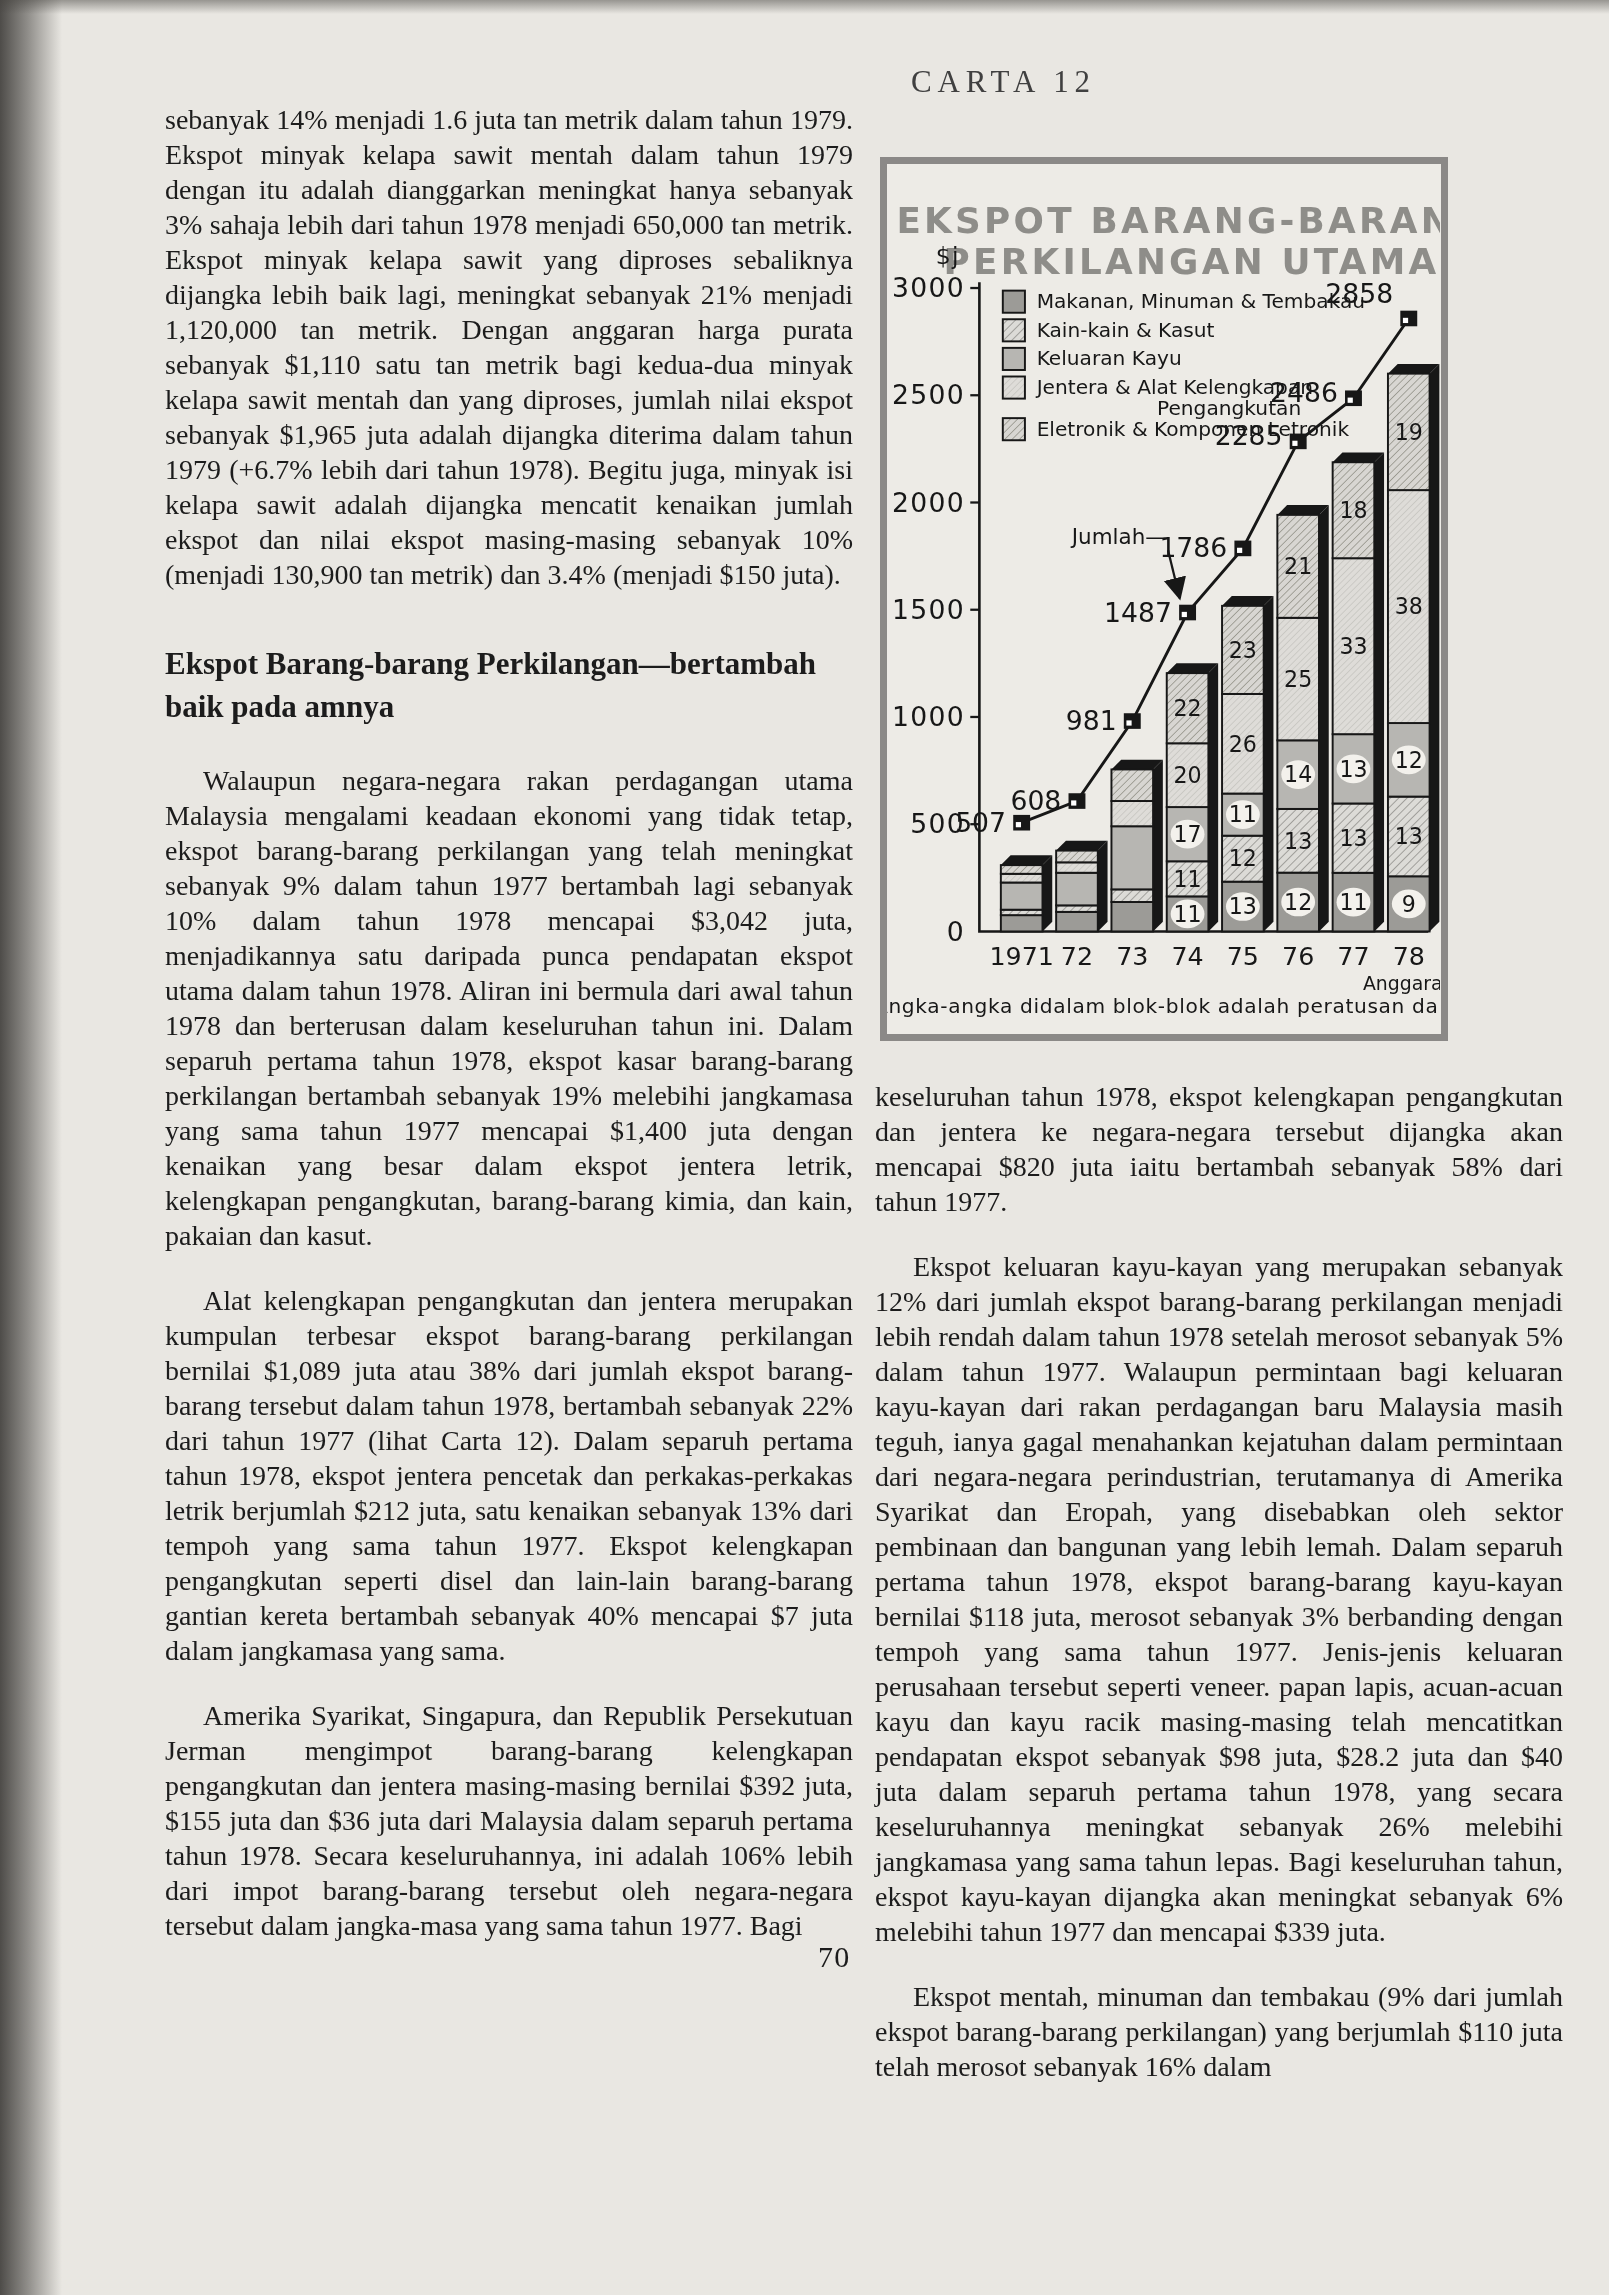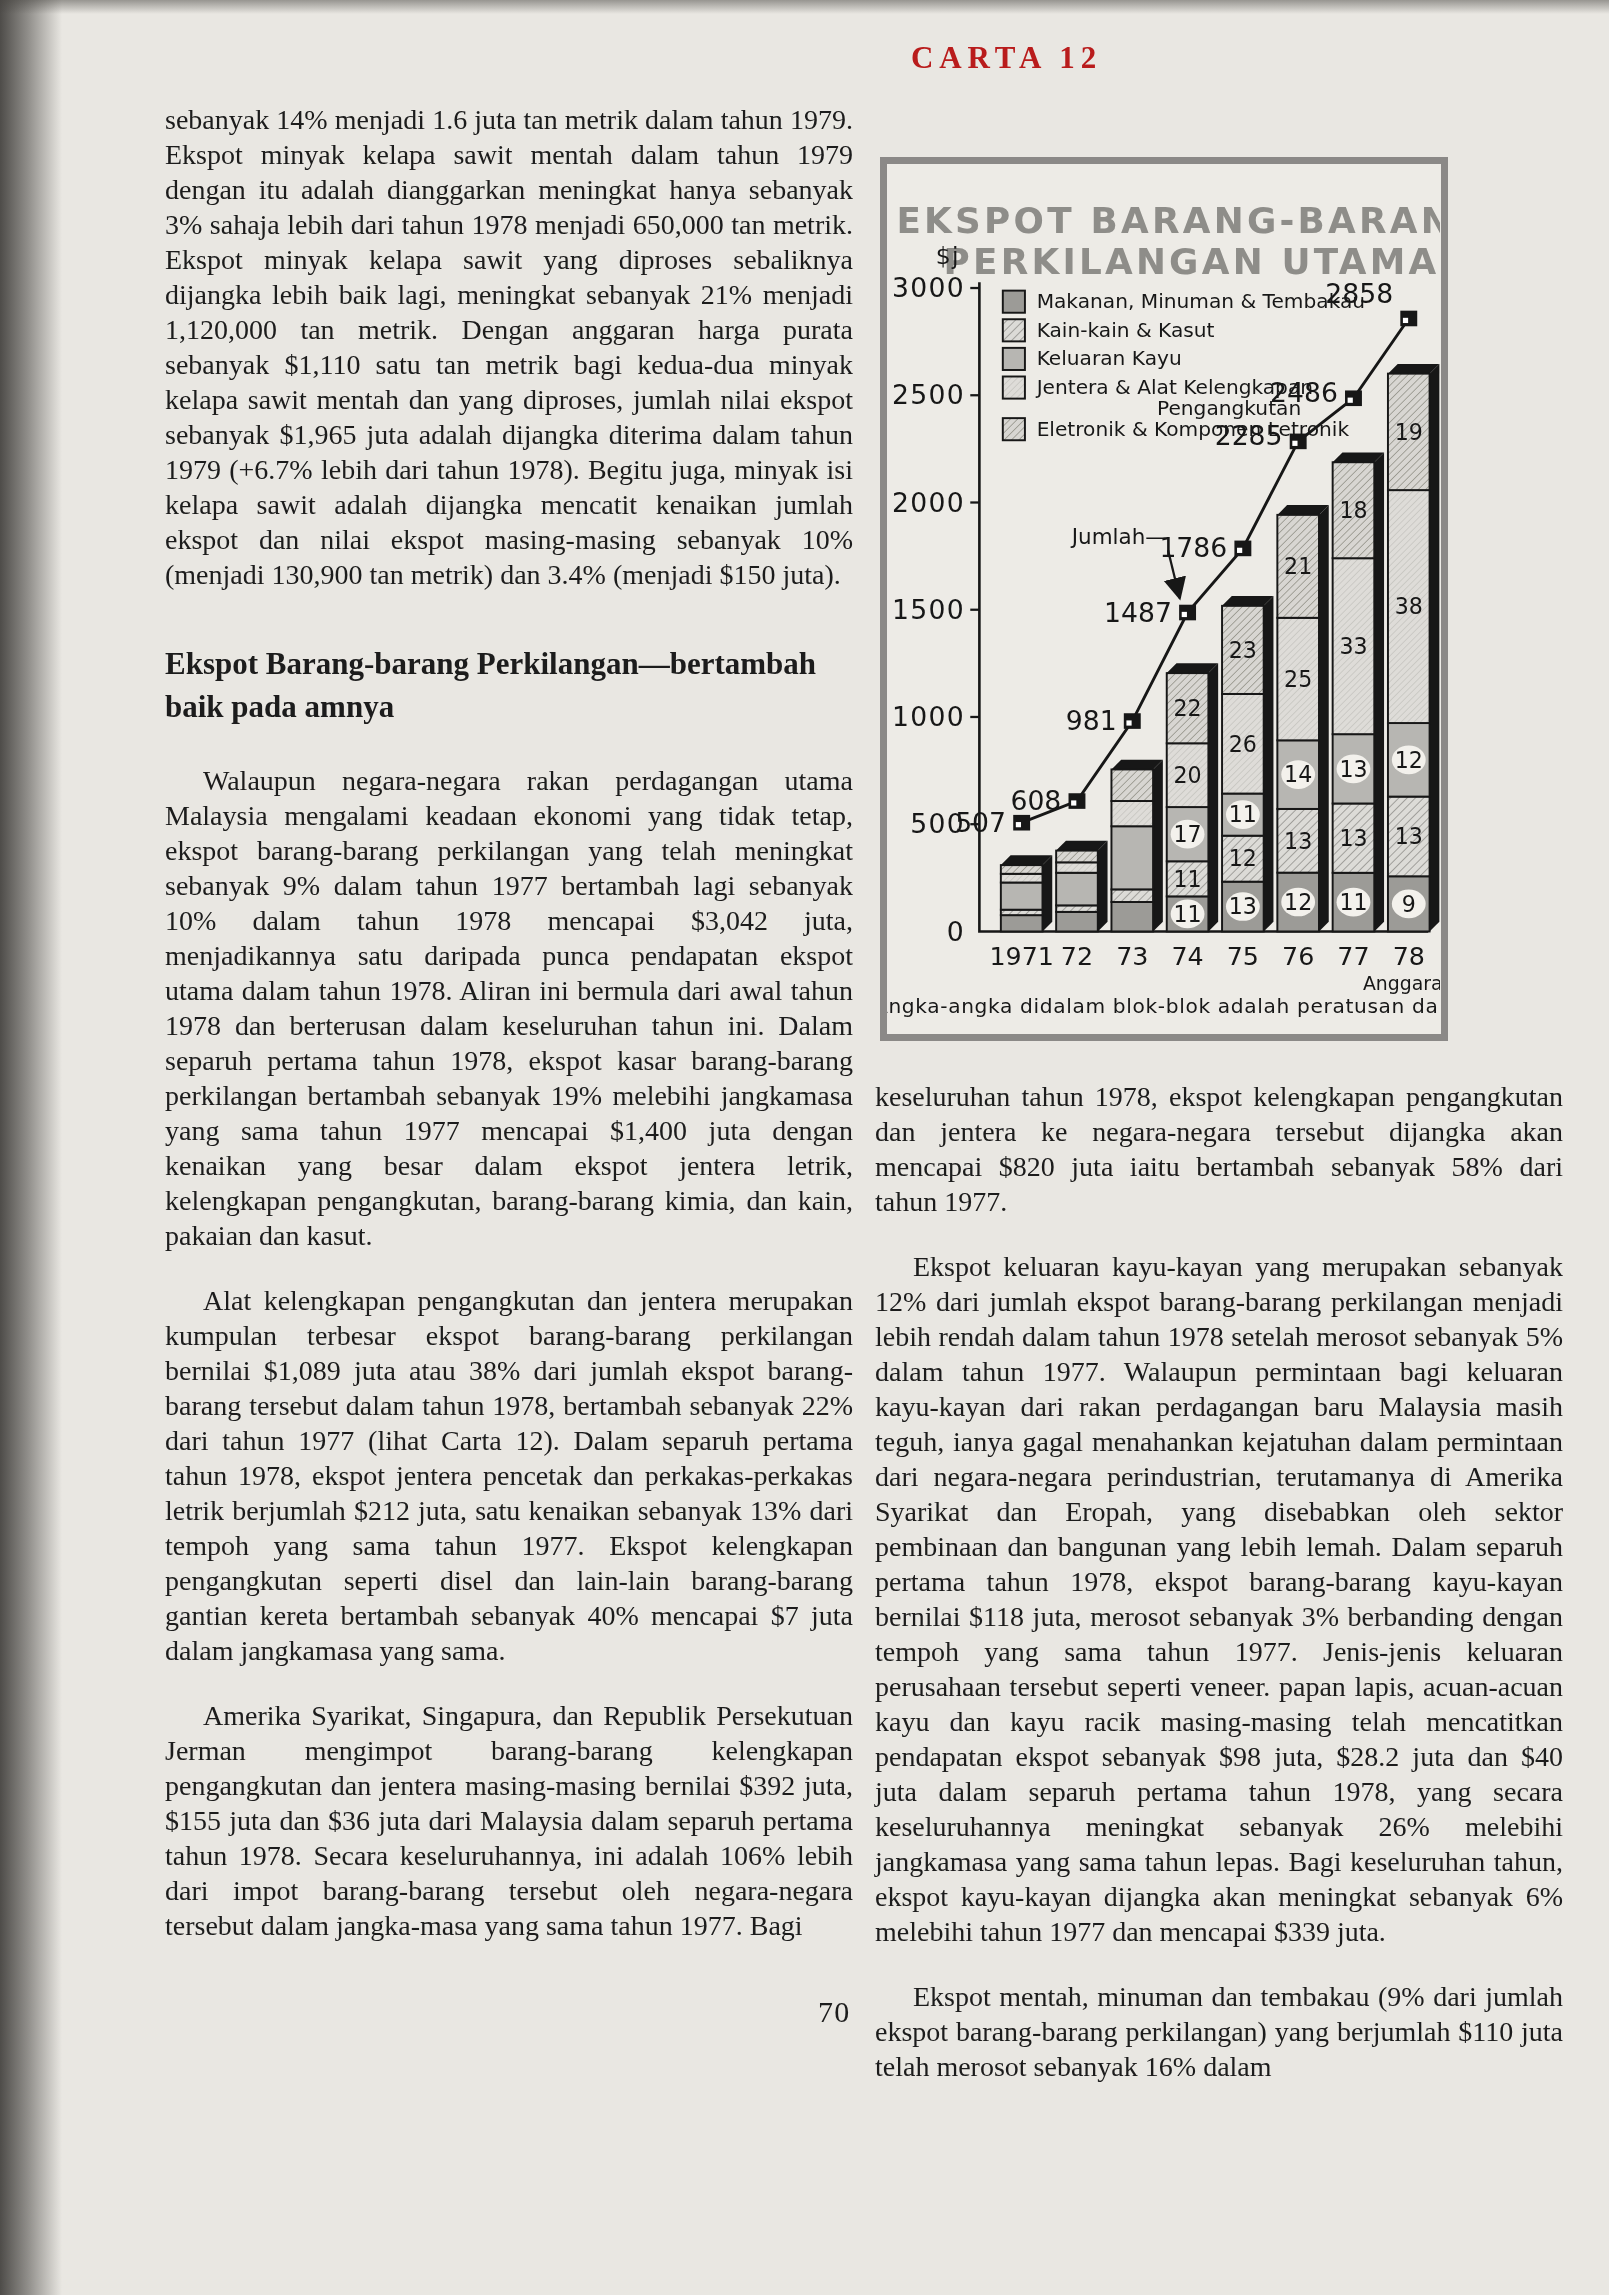--- a/index.html
+++ b/index.html
@@ -2,31 +2,31 @@
 <html style="font-size:10.5px"><head>
 <meta charset="utf-8">
 <style>
   html,body { margin:0; padding:0; background:#8d8b88; }
   .page { position:relative; width:1609px; height:2295px; background:#e9e7e2;
           overflow:hidden; font-family:"Liberation Serif", serif; color:#1c1c1c; }
   .gutter-shadow { position:absolute; left:0; top:0; width:62px; height:100%; pointer-events:none;
           background:linear-gradient(90deg,#4e4c49 0%,#908e8a 45%,rgba(233,231,226,0) 100%); }
   .top-shade { position:absolute; left:0; top:0; width:100%; height:14.4px; pointer-events:none;
           background:linear-gradient(180deg,rgba(70,68,64,.5),rgba(70,68,64,0)); }
-  .carta { position:absolute; left:911px; top:40px; font-size:31px; letter-spacing:5.9px;
-           font-weight:bold; color:#b91c1c; }
+  .carta { position:absolute; left:911px; top:64px; font-size:31px; letter-spacing:5.9px;
+           font-weight:normal; color:#404040; }
   .col { position:absolute; width:687px; text-align:justify; font-size:28px; line-height:35px; }
   .col-left  { left:165px;  top:102px; width:688px; }
   .col-right { left:875px; top:1079px; width:688px; }
   .para { margin:0 0 30px 0; }
   .para.indent { text-indent:38px; }
   .col-heading { font-size:31px; line-height:43px; font-weight:bold; text-align:left;
                  margin:50px 0 35px 0; }
   .it { }
-  .pagenum { position:absolute; left:818px; top:1995px; font-size:30px; letter-spacing:1.3px; }
+  .pagenum { position:absolute; left:818px; top:1940px; font-size:30px; letter-spacing:1.3px; }
   .chart-wrap { position:absolute; left:880px; top:157px; width:568px; height:884px;
                 background:#edebe6; border:7.2px solid #8b8987; box-sizing:border-box; }
   .chart-wrap svg { display:block; width:553px; height:870px; }
 </style>
 </head>
 <body>
 
 <div class="page">
   <div class="gutter-shadow"></div>
   <div class="top-shade"></div>

